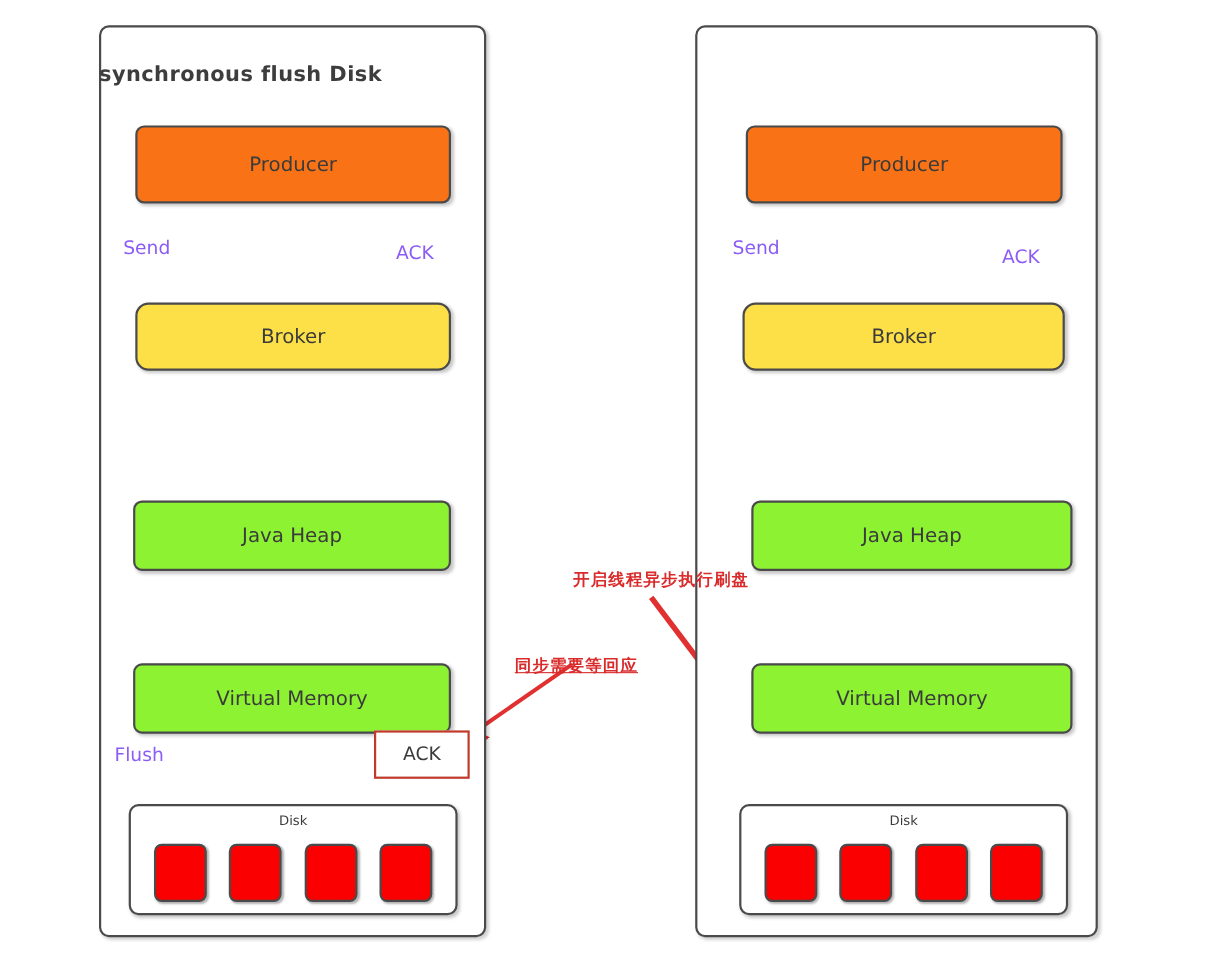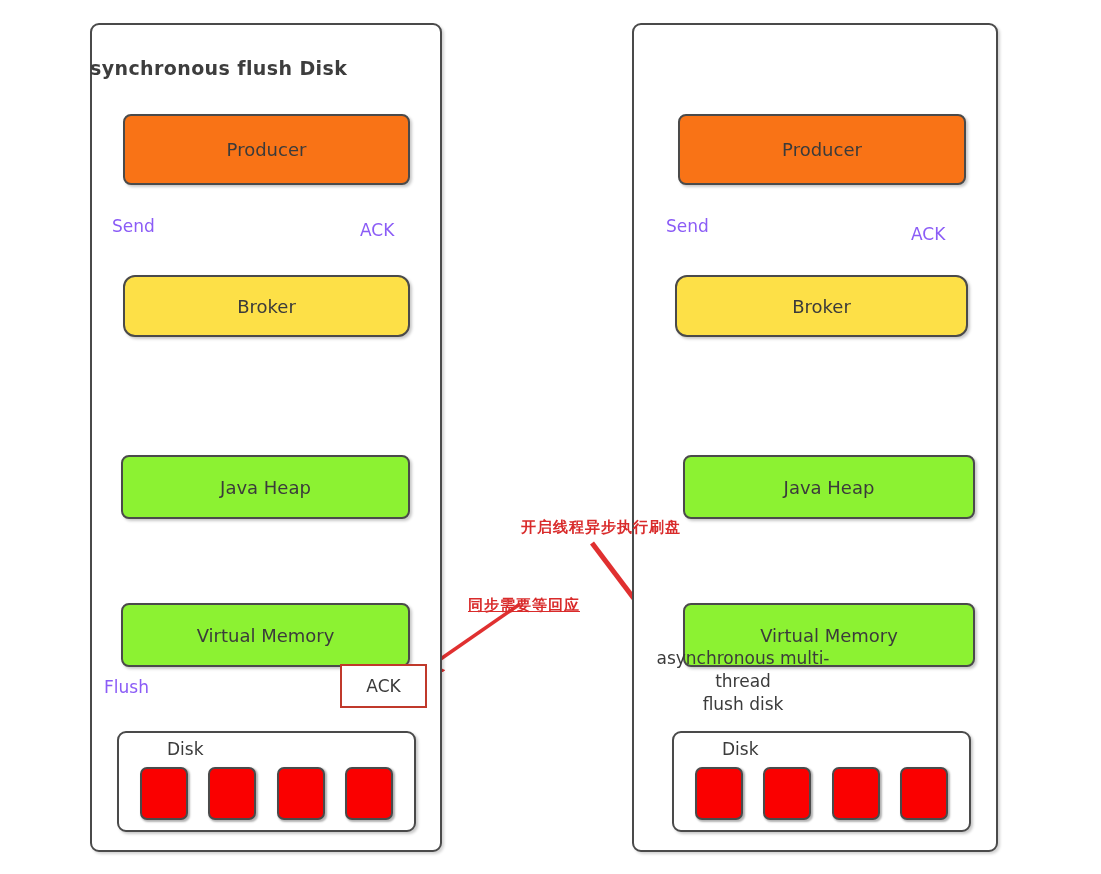--- a/index.html
+++ b/index.html
@@ -36,22 +36,22 @@
   .node.green{background:#8cf232;margin-top:28px;}
   .node.plain{background:#fde047;border-radius:12px;}
 
   
   .disk{
     position:absolute;box-sizing:border-box;
     border:2px solid #4a4a4a;border-radius:9px;background:#ffffff;
     box-shadow:2px 2px 3px rgba(0,0,0,0.22);
   }
   .disk-label{
-    position:absolute;width:100%;top:6px;
-    font-size:17px;color:#3b3b3b;padding-left:48px;
+    position:absolute;width:100%;text-align:center;top:6px;
+    font-size:12px;color:#3b3b3b;
   }
   .disk-blocks{
     position:absolute;left:0;right:0;bottom:10px;top:34px;
     display:flex;align-items:center;justify-content:space-evenly;
   }
   .disk-block{
     width:48px;height:100%;background:#fa0000;
     border:2px solid #4a4a4a;border-radius:7px;
     box-sizing:border-box;
     box-shadow:1.5px 1.5px 2px rgba(0,0,0,0.3);
@@ -174,25 +174,20 @@
 
   <div class="edge-label" style="left:666px;top:216px;">Send</div>
   <div class="edge-label" style="left:911px;top:224px;">ACK</div>
 
   <div class="node plain" style="left:675px;top:275px;width:293px;height:62px;">Broker</div>
 
   <div class="node green" style="left:683px;top:427px;width:292px;height:64px;">Java Heap</div>
 
   <div class="node green" style="left:683px;top:575px;width:292px;height:64px;">Virtual Memory</div>
 
-  <div class="async-caption" style="left:648px;top:647px;width:190px;">
-    <div>asynchronous multi-</div>
-    <div>thread</div>
-    <div>flush disk</div>
-  </div>
 
   <div class="disk" style="left:672px;top:731px;width:299px;height:101px;">
     <div class="disk-label">Disk</div>
     <div class="disk-blocks">
       <div class="disk-block"></div>
       <div class="disk-block"></div>
       <div class="disk-block"></div>
       <div class="disk-block"></div>
     </div>
   </div>

